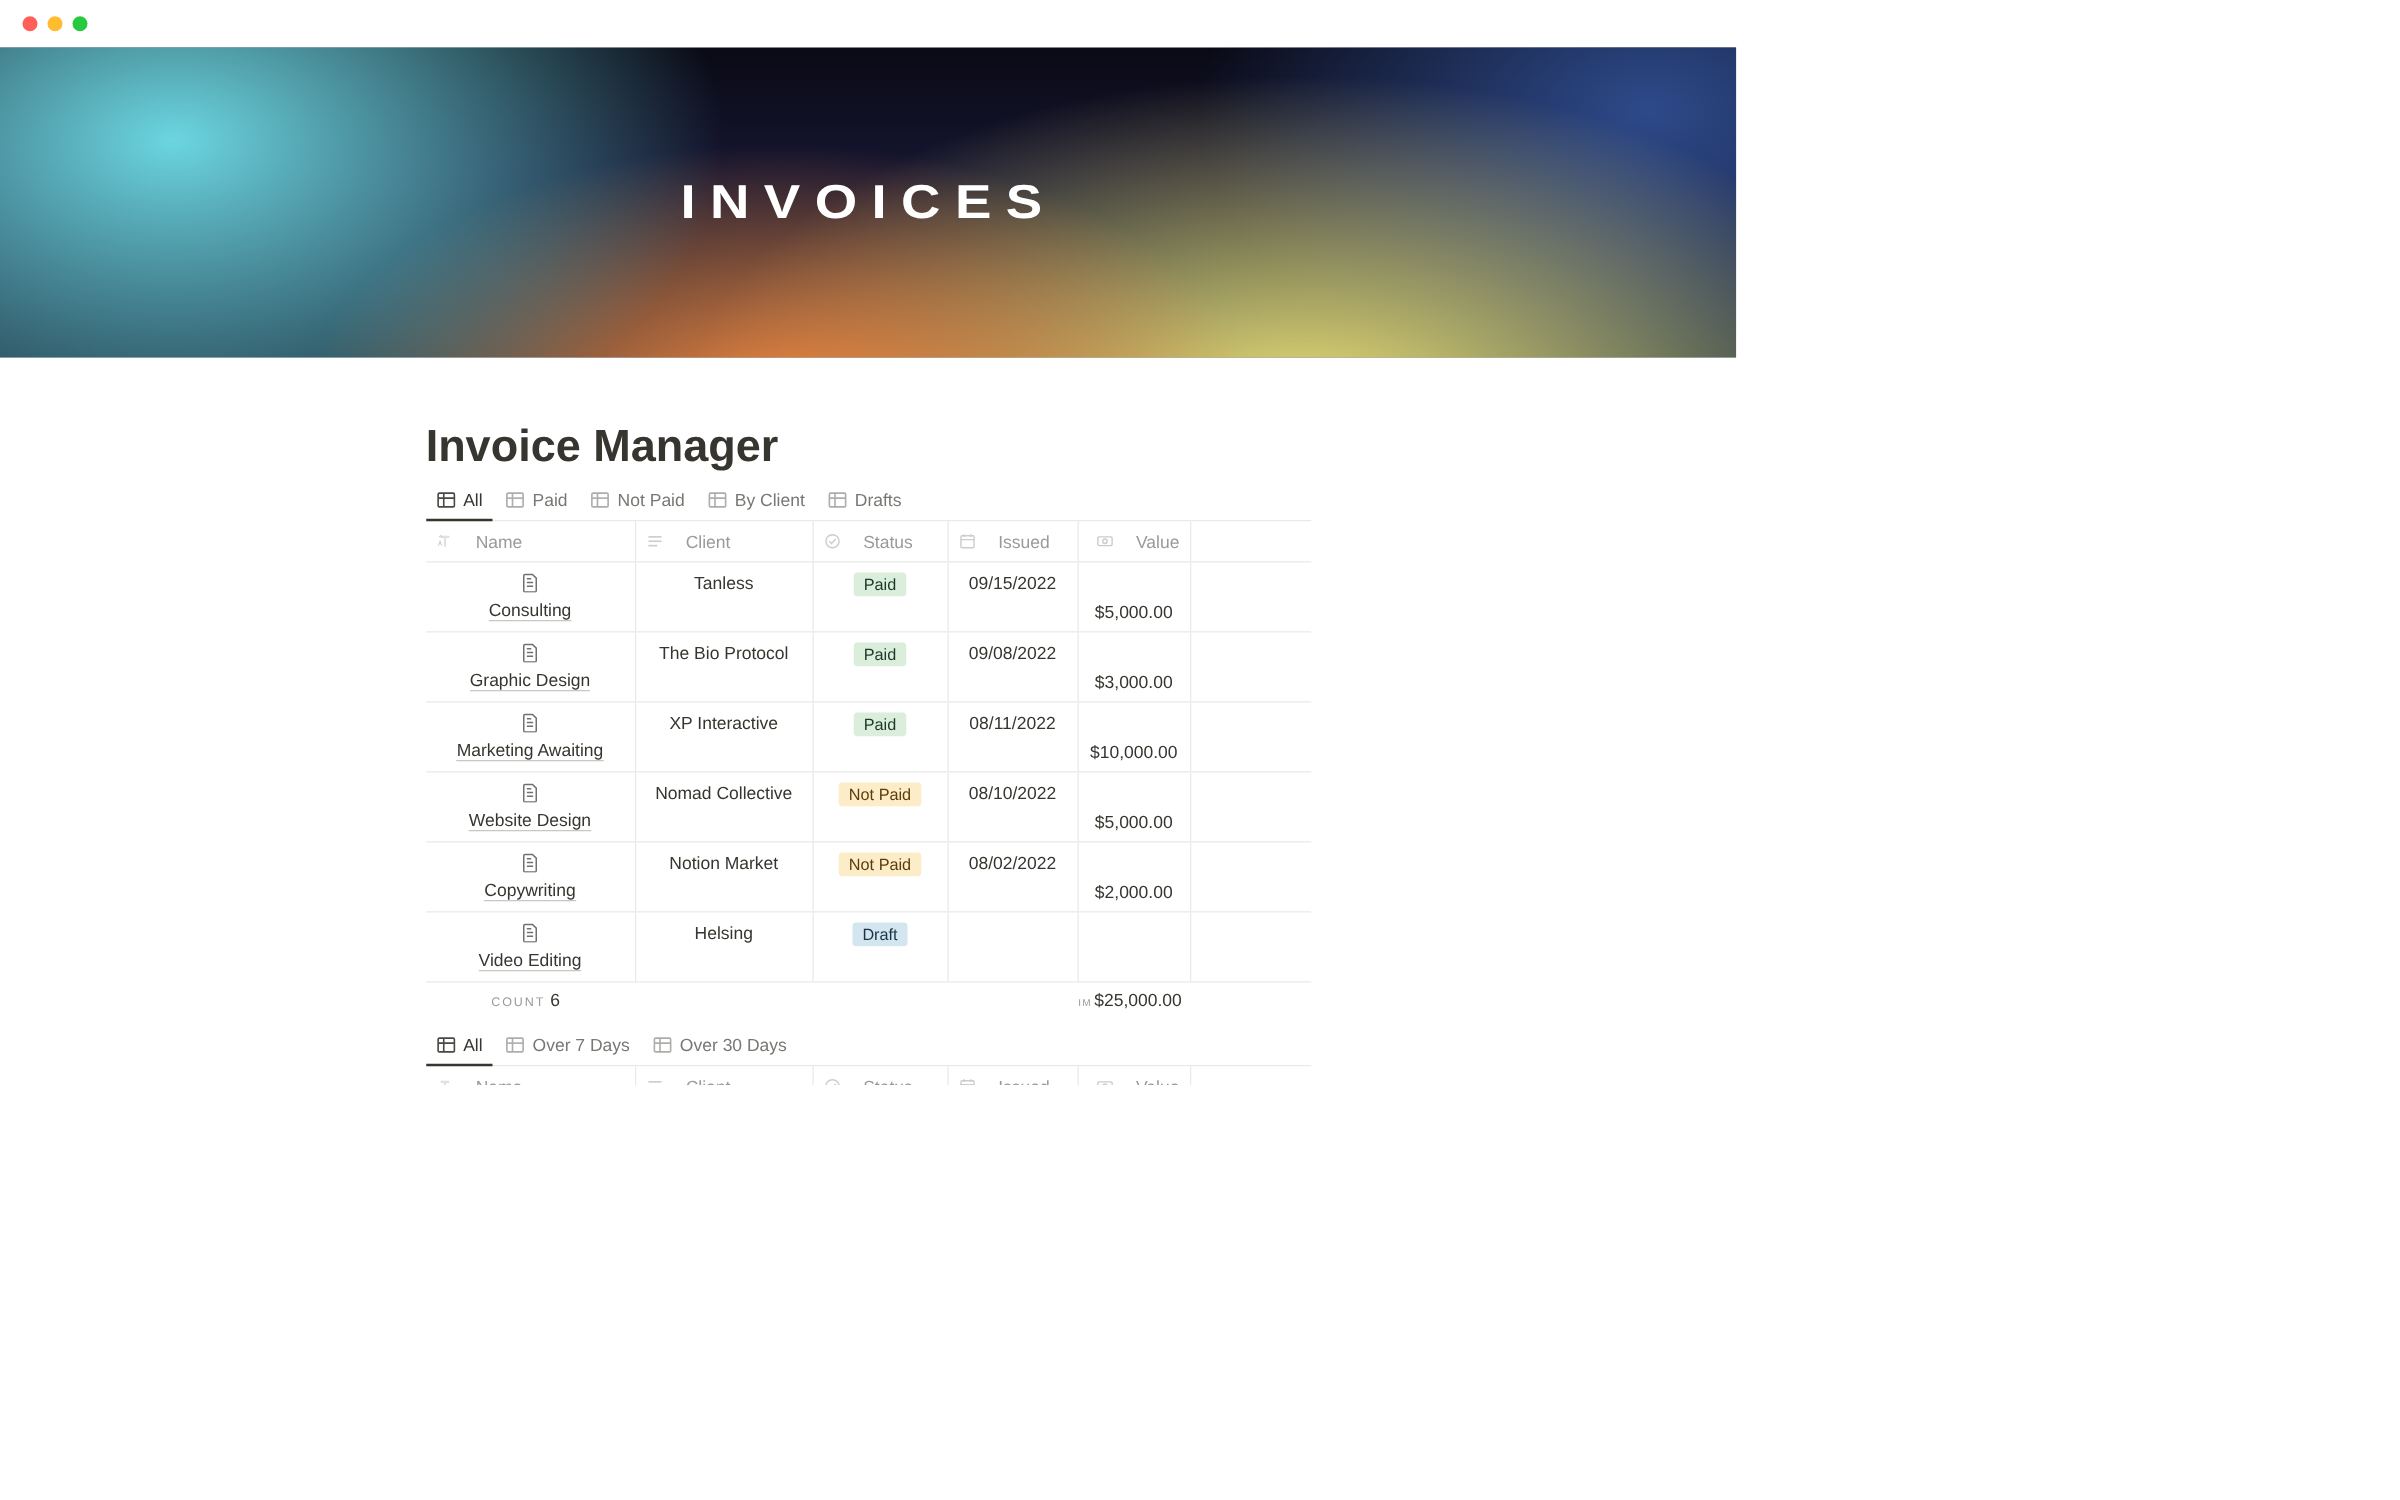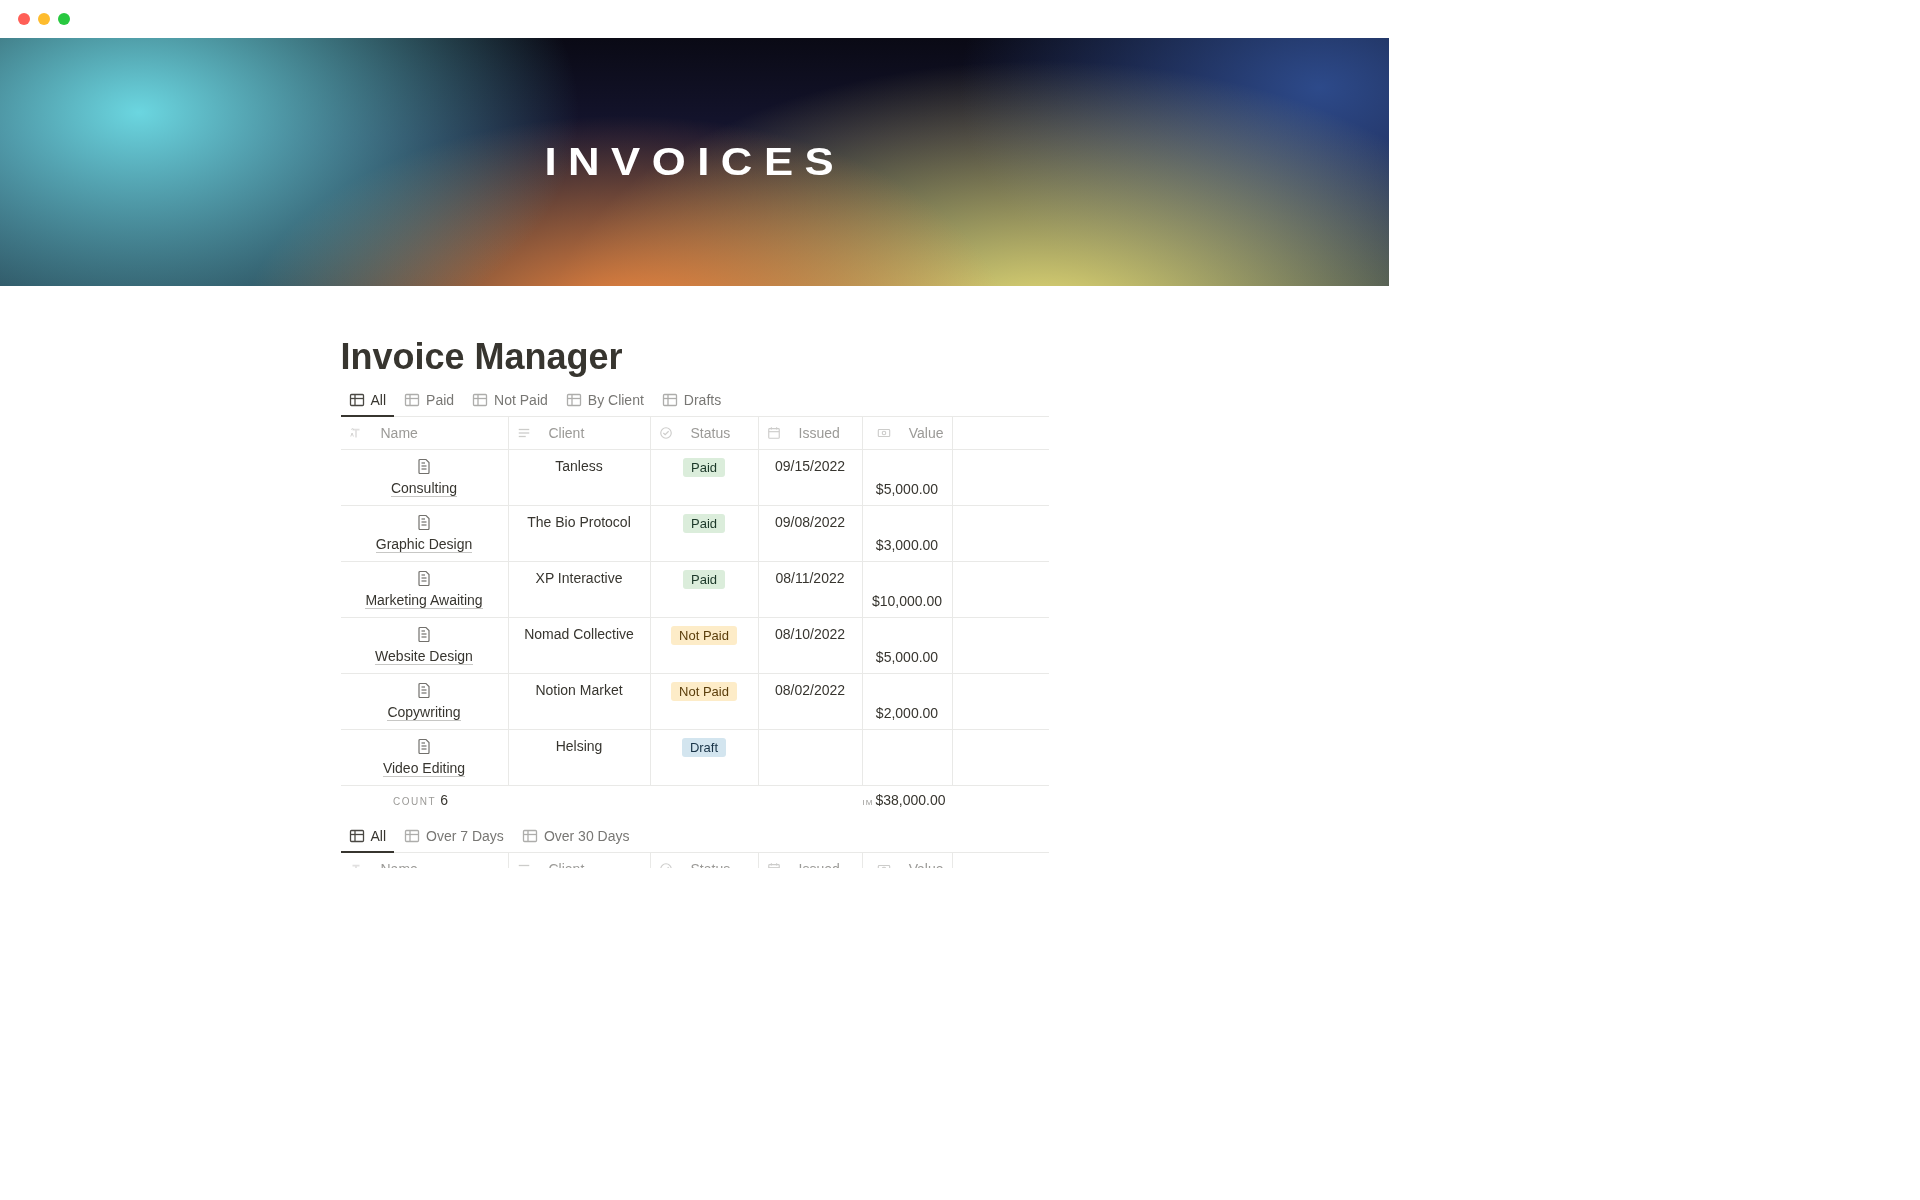--- a/index.html
+++ b/index.html
@@ -308,21 +308,21 @@
           <div class="td col-rest"></div>
         </div>
       </div>
 
     <div class="tfoot">
       <div class="tfoot-count">
         <span class="tfoot-count-label">COUNT</span><span>6</span>
       </div>
       <div class="tfoot-spacer"></div>
       <div class="tfoot-sum">
-        <span class="tfoot-sum-label">IM</span><span>$38,000.00</span>
+        <span class="tfoot-sum-label">IM</span><span>$25,000.00</span>
       </div>
     </div>
   </div>
 
 
   <div class="tabs">
     <div class="tab active">
       <svg class="tab-icon" viewBox="0 0 16 16" fill="none" stroke="currentColor" stroke-width="1.3">
           <rect x="1.5" y="2.5" width="13" height="11" rx="1"></rect>
           <line x1="1.5" y1="6.5" x2="14.5" y2="6.5"></line>

